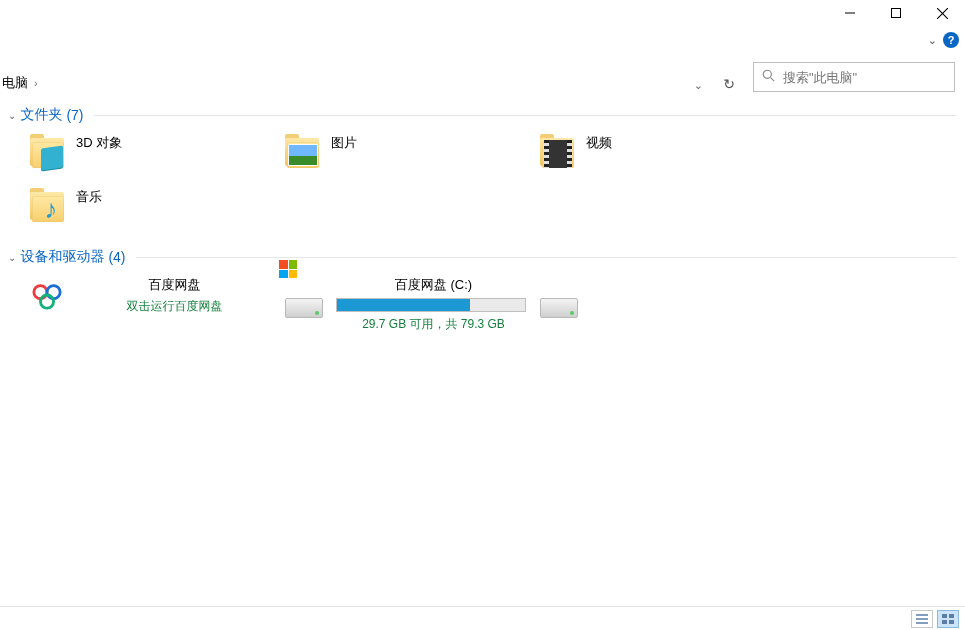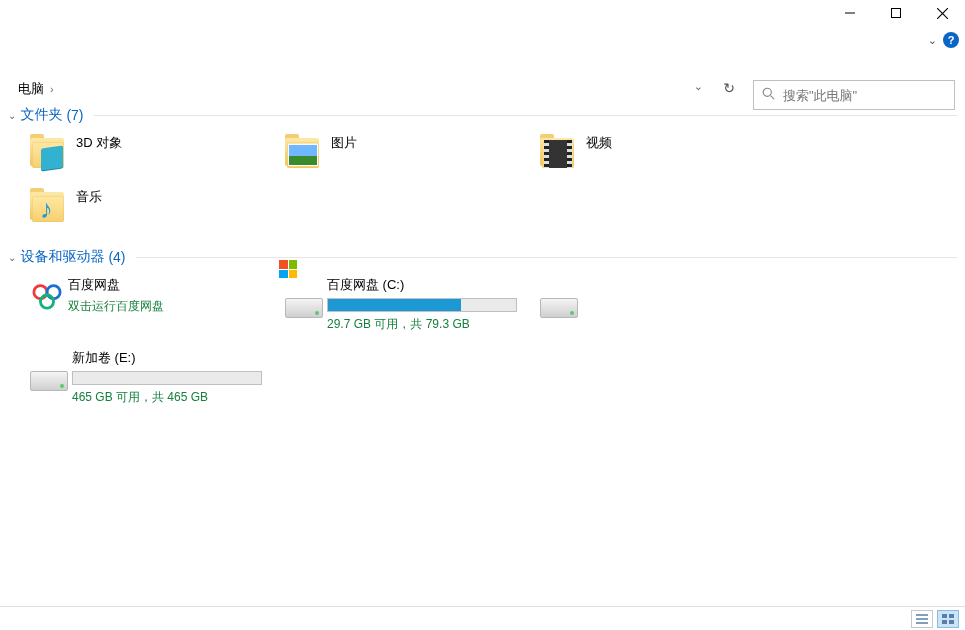--- a/index.html
+++ b/index.html
@@ -9,37 +9,37 @@
   .titlebar { position: absolute; top: 0; right: 0; height: 28px; display: flex; align-items: flex-start; }
   .titlebtn { width: 46px; height: 26px; display: flex; align-items: center; justify-content: center; font-size: 13px; color: #333; }
   .titlebtn svg { display: block; }
 
   
   .ribbonrow { position: absolute; top: 32px; right: 6px; display: flex; align-items: center; gap: 6px; }
   .ribbon-collapse { color: #555; font-size: 11px; }
   .help-badge { width: 16px; height: 16px; border-radius: 50%; background:#0a66c4; color:#fff; display:flex; align-items:center; justify-content:center; font-size:11px; font-weight:bold; }
 
   
-  .addressbar { position: absolute; top: 60px; left: 16px; right: 10px; height: 32px; display:flex; align-items:flex-start;margin-top:20px; }
+  .addressbar { position: absolute; top: 60px; left: 0; right: 10px; height: 32px; display:flex; align-items:flex-end; }
   .breadcrumbs { flex: 1; display:flex; align-items:center; padding-left: 2px; font-size: 13px; }
   .crumb-sep { margin: 0 6px; color: #6a6a6a; font-size: 11px; }
   .addr-drop { color:#6a6a6a; font-size:11px; margin-right:12px; }
   .refresh { width: 28px; text-align:center; color:#555; font-size:14px; }
   .searchbox { width: 202px; height: 30px; border:1px solid #bfbfbf; display:flex; align-items:center; padding:0 8px; gap:8px; color:#888; }
   .search-icon { font-size:12px; }
   .search-input { border:none; outline:none; flex:1; font-size:13px; background:transparent; color:#555; }
 
   
   .content { position:absolute; top: 100px; left: 8px; right: 8px; bottom: 28px; overflow: hidden; }
 
   .group-header { display:flex; align-items:center; gap:4px; margin: 6px 0 10px 0; font-size: 14px; color:#0a66c4; }
   .group-header.devices { margin-top: 22px; }
   .group-caret { font-size: 10px; color:#6a6a6a; }
 
-  .grid { display:grid; grid-template-columns: 255px 255px 255px; column-gap: 0px; row-gap: 16px; margin-left: 20px; }
+  .grid { display:grid; grid-template-columns: 255px 255px 255px; column-gap: 0px; row-gap: 16px; margin-left: 20px; text-align: center; }
 
   .folder-item { display:flex; align-items:flex-start; gap:10px; }
   .folder-icon { width:38px; height:38px; position: relative; }
   .folder-shape { position:absolute; inset:0; }
   .folder-shape .back { position:absolute; left:2px; top:4px; width:34px; height:28px; background: linear-gradient(#fde9a8,#f2c45c); border-radius:2px; }
   .folder-shape .tab { position:absolute; left:2px; top:0; width:14px; height:8px; background:#f3ce74; border-radius:2px 2px 0 0; }
   .folder-shape .front { position:absolute; left:4px; top:8px; width:32px; height:26px; background: linear-gradient(#ffe8a3,#f7cf6f); border-radius:2px; box-shadow: inset 0 0 0 1px #e5b95a50; }
   .overlay-3d { position:absolute; left:13px; top:13px; width:22px; height:22px; background:#32b1d1; border-radius:2px; transform: skewY(-8deg); box-shadow: 0 1px 0 #1b8ba6; }
   .overlay-video { position:absolute; left:6px; top:6px; width:28px; height:28px; background:#333; border-radius:2px; }
   .overlay-video::before, .overlay-video::after { content:""; position:absolute; top:0; bottom:0; width:5px; background: repeating-linear-gradient(#222 0 3px,#ddd 3px 6px); }
@@ -50,21 +50,21 @@
   .overlay-doc::before { content:""; position:absolute; left:3px; top:5px; right:3px; height:2px; background:#3a7abf; box-shadow: 0 4px 0 #3a7abf, 0 8px 0 #3a7abf, 0 12px 0 #b7b7b7; }
   .overlay-down { position:absolute; left:14px; top:12px; width:18px; height:22px; }
   .overlay-down::before { content:""; position:absolute; left:5px; top:0; width:8px; height:12px; background:#0a84d3; }
   .overlay-down::after { content:""; position:absolute; left:0; top:10px; border-left:9px solid transparent; border-right:9px solid transparent; border-top:11px solid #0a84d3; }
   .overlay-music { position:absolute; left:12px; top:10px; width:22px; height:26px; color:#1e9ad6; font-size:26px; line-height:22px; }
   .overlay-desktop { position:absolute; left:8px; top:10px; width:26px; height:22px; background:#0a78d6; border:1px solid #fff; }
 
   .folder-label { font-size:13px; padding-top:0px; }
 
   
-  .drive-item { display:flex; align-items:flex-start; gap:2px; }
+  .drive-item { display:flex; align-items:flex-start; gap:11px; }
   .drive-icon { width:42px; height:42px; display:flex; align-items:flex-end; justify-content:center; }
   .hdd { width:38px; height:20px; background: linear-gradient(#f4f4f4,#cfcfcf); border-radius:2px; border:1px solid #b8b8b8; position:relative; }
   .hdd::after { content:""; position:absolute; right:3px; bottom:2px; width:4px; height:4px; background:#5cc96a; border-radius:50%; }
   .win-badge { position:absolute; left:-4px; top:-16px; width:18px; height:18px; display:grid; grid-template-columns:1fr 1fr; grid-template-rows:1fr 1fr; gap:1px; }
   .win-badge span:nth-child(1){background:#f25022;}
   .win-badge span:nth-child(2){background:#7fba00;}
   .win-badge span:nth-child(3){background:#00a4ef;}
   .win-badge span:nth-child(4){background:#ffb900;}
 
   .baidu-icon { width:38px; height:38px; border-radius:6px; background:#fff; display:flex; align-items:center; justify-content:center; position:relative; }
@@ -233,32 +233,20 @@
         <span class="drive-sub">29.7 GB 可用，共 79.3 GB</span>
       </div>
     </div>
 
     <div class="drive-item">
       <div class="drive-icon">
           <div class="hdd"></div>
         </div>
     </div>
 
-    <div class="drive-item">
-      <div class="drive-icon">
-          <div class="hdd"></div>
-        </div>
-      <div class="drive-info">
-        <span class="drive-name">新加卷 (E:)</span>
-        <div class="bar">
-            <div class="bar-fill" style="width:0%"></div>
-          </div>
-        <span class="drive-sub">465 GB 可用，共 465 GB</span>
-      </div>
-    </div>
   </div>
 </div>
 
 <div class="statusbar">
   <div class="view-btn">
     <svg width="12" height="10" viewBox="0 0 12 10">
         <path d="M0 1 H12 M0 5 H12 M0 9 H12" stroke="#5a7ea8" stroke-width="1.6"></path>
       </svg>
   </div>
   <div class="view-btn active">

